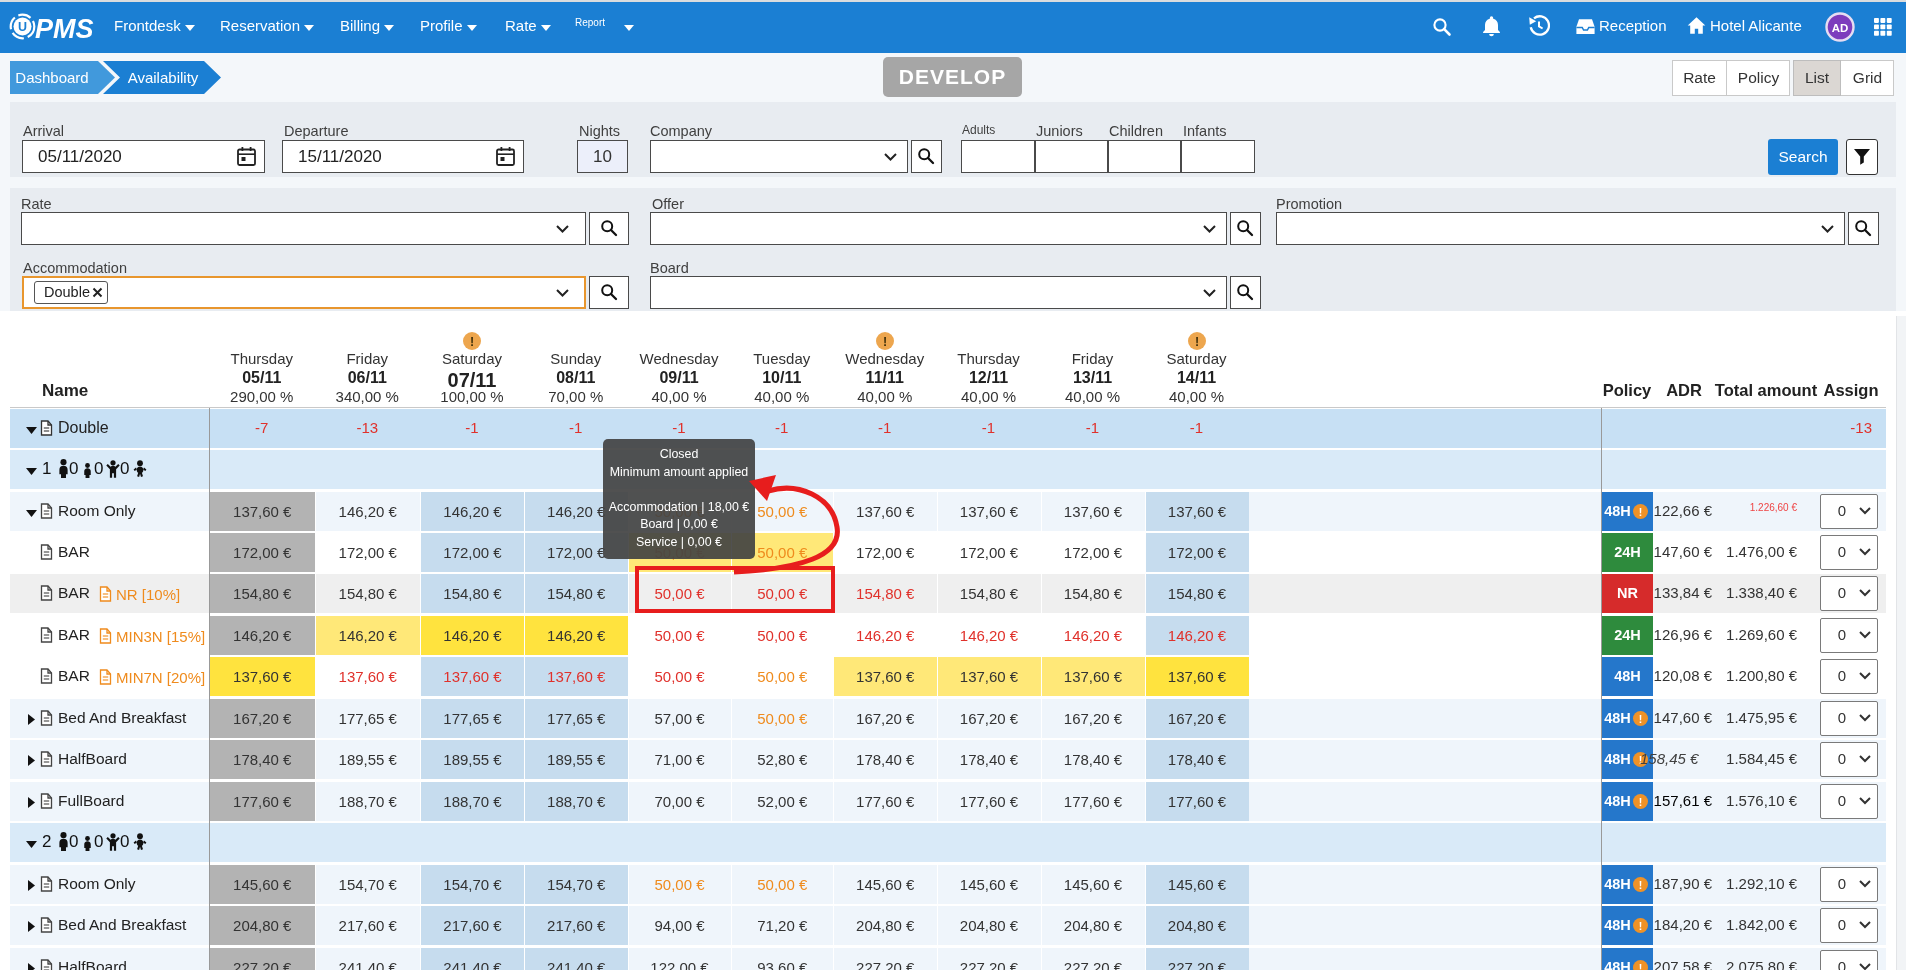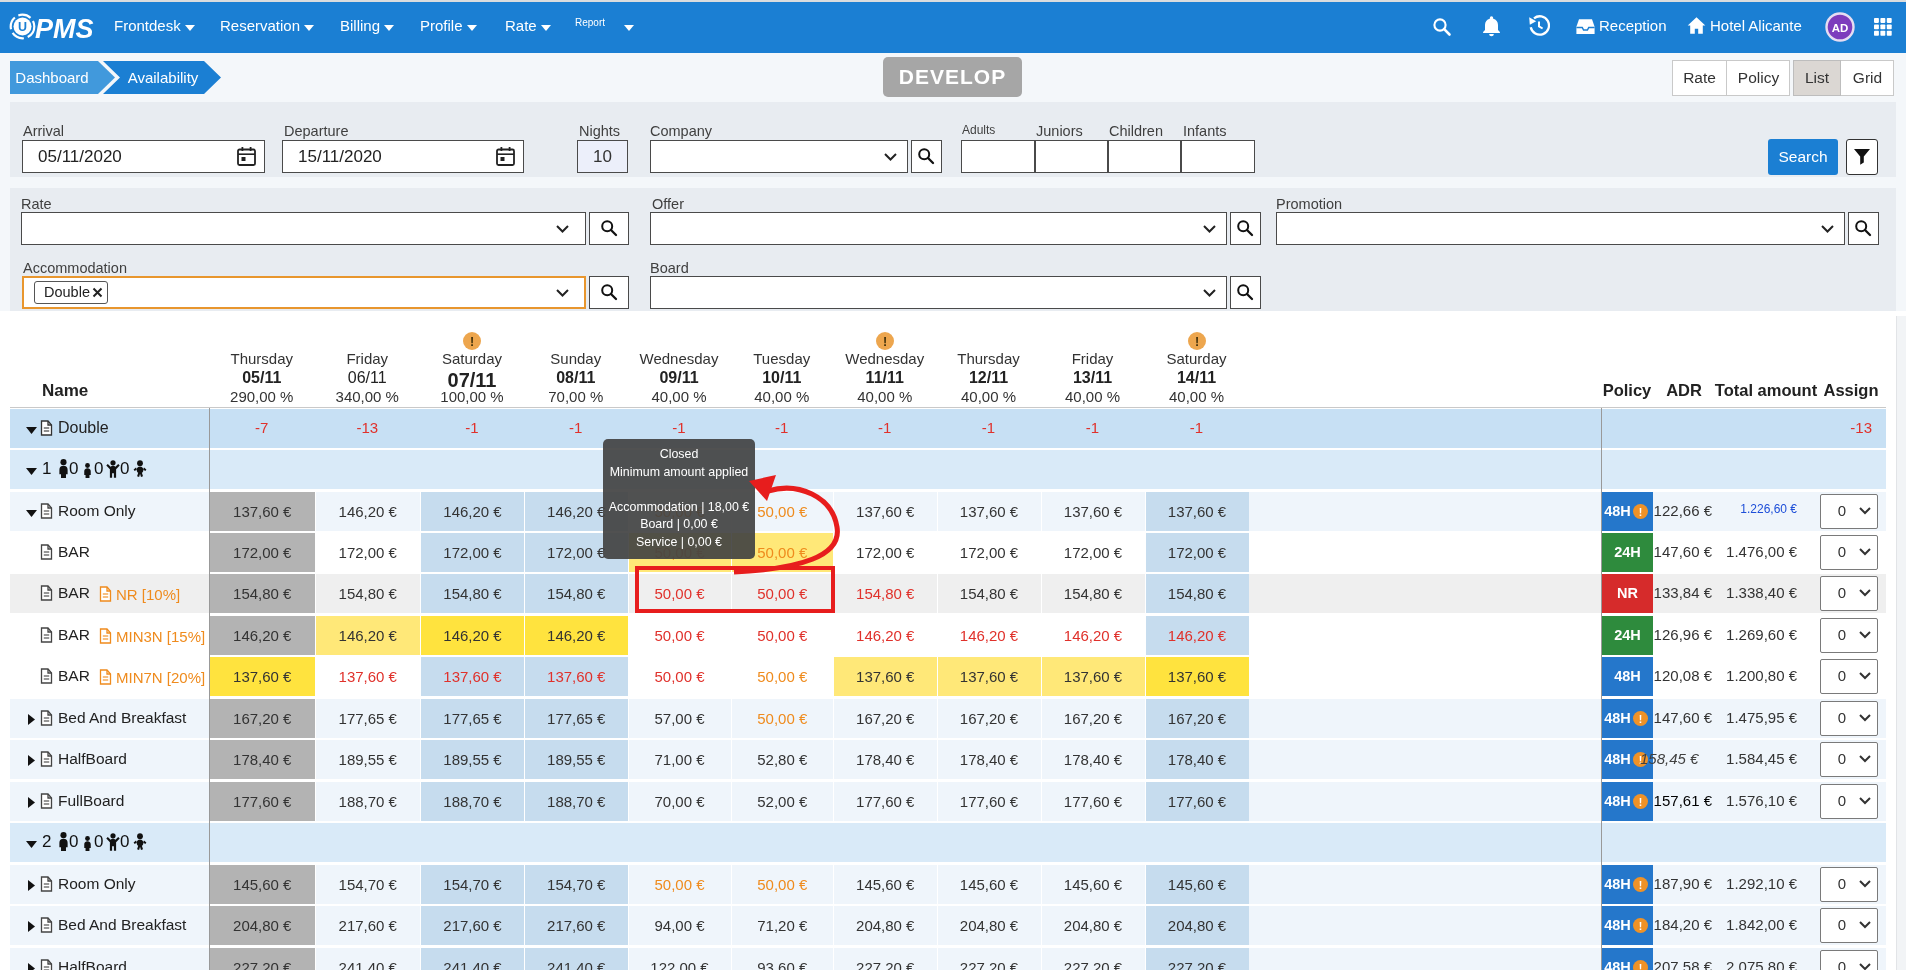--- a/index.html
+++ b/index.html
@@ -187,21 +187,21 @@
 <div style="position:absolute;left:1230px;top:276px;width:31px;height:33px;background:#fff;border:1.5px solid #4a4a4a;"></div>
 <svg class="abs" style="left:1236px;top:283px" width="18" height="18" viewBox="0 0 18 18">
     <circle cx="7.2" cy="7.2" r="5" fill="none" stroke="#111" stroke-width="2"></circle>
     <line x1="11" y1="11" x2="16" y2="16" stroke="#111" stroke-width="2.3" stroke-linecap="round"></line>
   </svg>
 <div style="position:absolute;left:42px;top:381px;width:120px;height:18px;font-weight:bold;font-size:17px;color:#222;">Name</div>
 <div style="position:absolute;left:209.75px;top:350px;width:104px;height:16px;font-size:15px;color:#333;text-align:center;">Thursday</div>
 <div style="position:absolute;left:209.75px;top:369px;width:104px;height:17px;font-size:16px;font-weight:bold;color:#222;text-align:center;">05/11</div>
 <div style="position:absolute;left:209.75px;top:388px;width:104px;height:16px;font-size:15px;color:#333;text-align:center;">290,00 %</div>
 <div style="position:absolute;left:315.25px;top:350px;width:104px;height:16px;font-size:15px;color:#333;text-align:center;">Friday</div>
-<div style="position:absolute;left:315.25px;top:369px;width:104px;height:17px;font-size:16px;font-weight:normal;color:#222;text-align:center;">06/11</div>
+<div style="position:absolute;left:315.25px;top:369px;width:104px;height:17px;font-size:16px;font-weight:bold;color:#222;text-align:center;">06/11</div>
 <div style="position:absolute;left:315.25px;top:388px;width:104px;height:16px;font-size:15px;color:#333;text-align:center;">340,00 %</div>
 <svg class="abs" style="left:463.0px;top:332px" width="18" height="18">
     <circle cx="9" cy="9" r="9" fill="#eda64e"></circle>
     <text x="9" y="13.5" font-size="12.5" font-weight="bold" fill="#40300a" text-anchor="middle">!</text>
   </svg>
 <div style="position:absolute;left:420.0px;top:350px;width:104px;height:16px;font-size:15px;color:#333;text-align:center;">Saturday</div>
 <div style="position:absolute;left:420.0px;top:369px;width:104px;height:17px;font-size:20px;font-weight:bold;color:#222;text-align:center;">07/11</div>
 <div style="position:absolute;left:420.0px;top:388px;width:104px;height:16px;font-size:15px;color:#333;text-align:center;">100,00 %</div>
 <div style="position:absolute;left:523.75px;top:350px;width:104px;height:16px;font-size:15px;color:#333;text-align:center;">Sunday</div>
 <div style="position:absolute;left:523.75px;top:369px;width:104px;height:17px;font-size:16px;font-weight:bold;color:#222;text-align:center;">08/11</div>
@@ -317,21 +317,21 @@
 <div style="position:absolute;left:1041.5px;top:502.5px;width:103.0px;height:18px;font-size:15px;color:#333;text-align:center;">137,60 €</div>
 <div style="position:absolute;left:1145.5px;top:491.5px;width:103.0px;height:39.0px;background:#c6dcee;"></div>
 <div style="position:absolute;left:1145.5px;top:502.5px;width:103.0px;height:18px;font-size:15px;color:#333;text-align:center;">137,60 €</div>
 <div style="position:absolute;left:1602px;top:491.5px;width:51px;height:39.0px;background:#2577cb;"></div>
 <div style="position:absolute;left:1602px;top:491.5px;width:31px;height:39.0px;font-size:14.5px;font-weight:bold;color:#fff;text-align:center;line-height:39.0px;">48H</div>
 <svg class="abs" style="left:1633px;top:503.5px" width="15" height="15">
     <circle cx="7.5" cy="7.5" r="7.5" fill="#ef9227"></circle>
     <text x="7.5" y="11.5" font-size="10.5" font-weight="bold" fill="#fff" text-anchor="middle">!</text>
   </svg>
 <div style="position:absolute;left:1640px;top:501.5px;width:72px;height:18px;font-size:15px;color:#333;text-align:right;white-space:nowrap;">122,66 €</div>
-<div style="position:absolute;left:1697px;top:501.5px;width:100px;height:18px;font-size:12px;color:#1d4ed8;text-align:right;white-space:nowrap;">1.226,60 €</div>
+<div style="position:absolute;left:1697px;top:501.5px;width:100px;height:18px;font-size:10px;color:#ef4444;text-align:right;white-space:nowrap;">1.226,60 €</div>
 <div style="position:absolute;left:1820px;top:493.5px;width:58px;height:35px;background:#fff;border:1px solid #7a7a7a;border-radius:2px;"></div>
 <div style="position:absolute;left:1820px;top:501.5px;width:44px;height:18px;font-size:15px;color:#333;text-align:center;">0</div>
 <svg class="abs" style="left:1859px;top:506.5px" width="12" height="8" viewBox="0 0 12 8">
     <polyline points="1,1 6,6 11,1" fill="none" stroke="#333" stroke-width="2"></polyline>
   </svg>
 <div style="position:absolute;left:10px;top:533.0px;width:199px;height:39.0px;background:#fff;"></div>
 <div style="position:absolute;left:1249px;top:533.0px;width:352px;height:39.0px;background:#fff;"></div>
 <div style="position:absolute;left:1653px;top:533.0px;width:233px;height:39.0px;background:#fff;"></div>
 <svg class="abs" style="left:40px;top:544.0px" width="13" height="16" viewBox="0 0 13 16">
 <path d="M1.5 1h6.5L11.5 5v10h-10z" fill="#fff" stroke="#444" stroke-width="1.3"></path>

